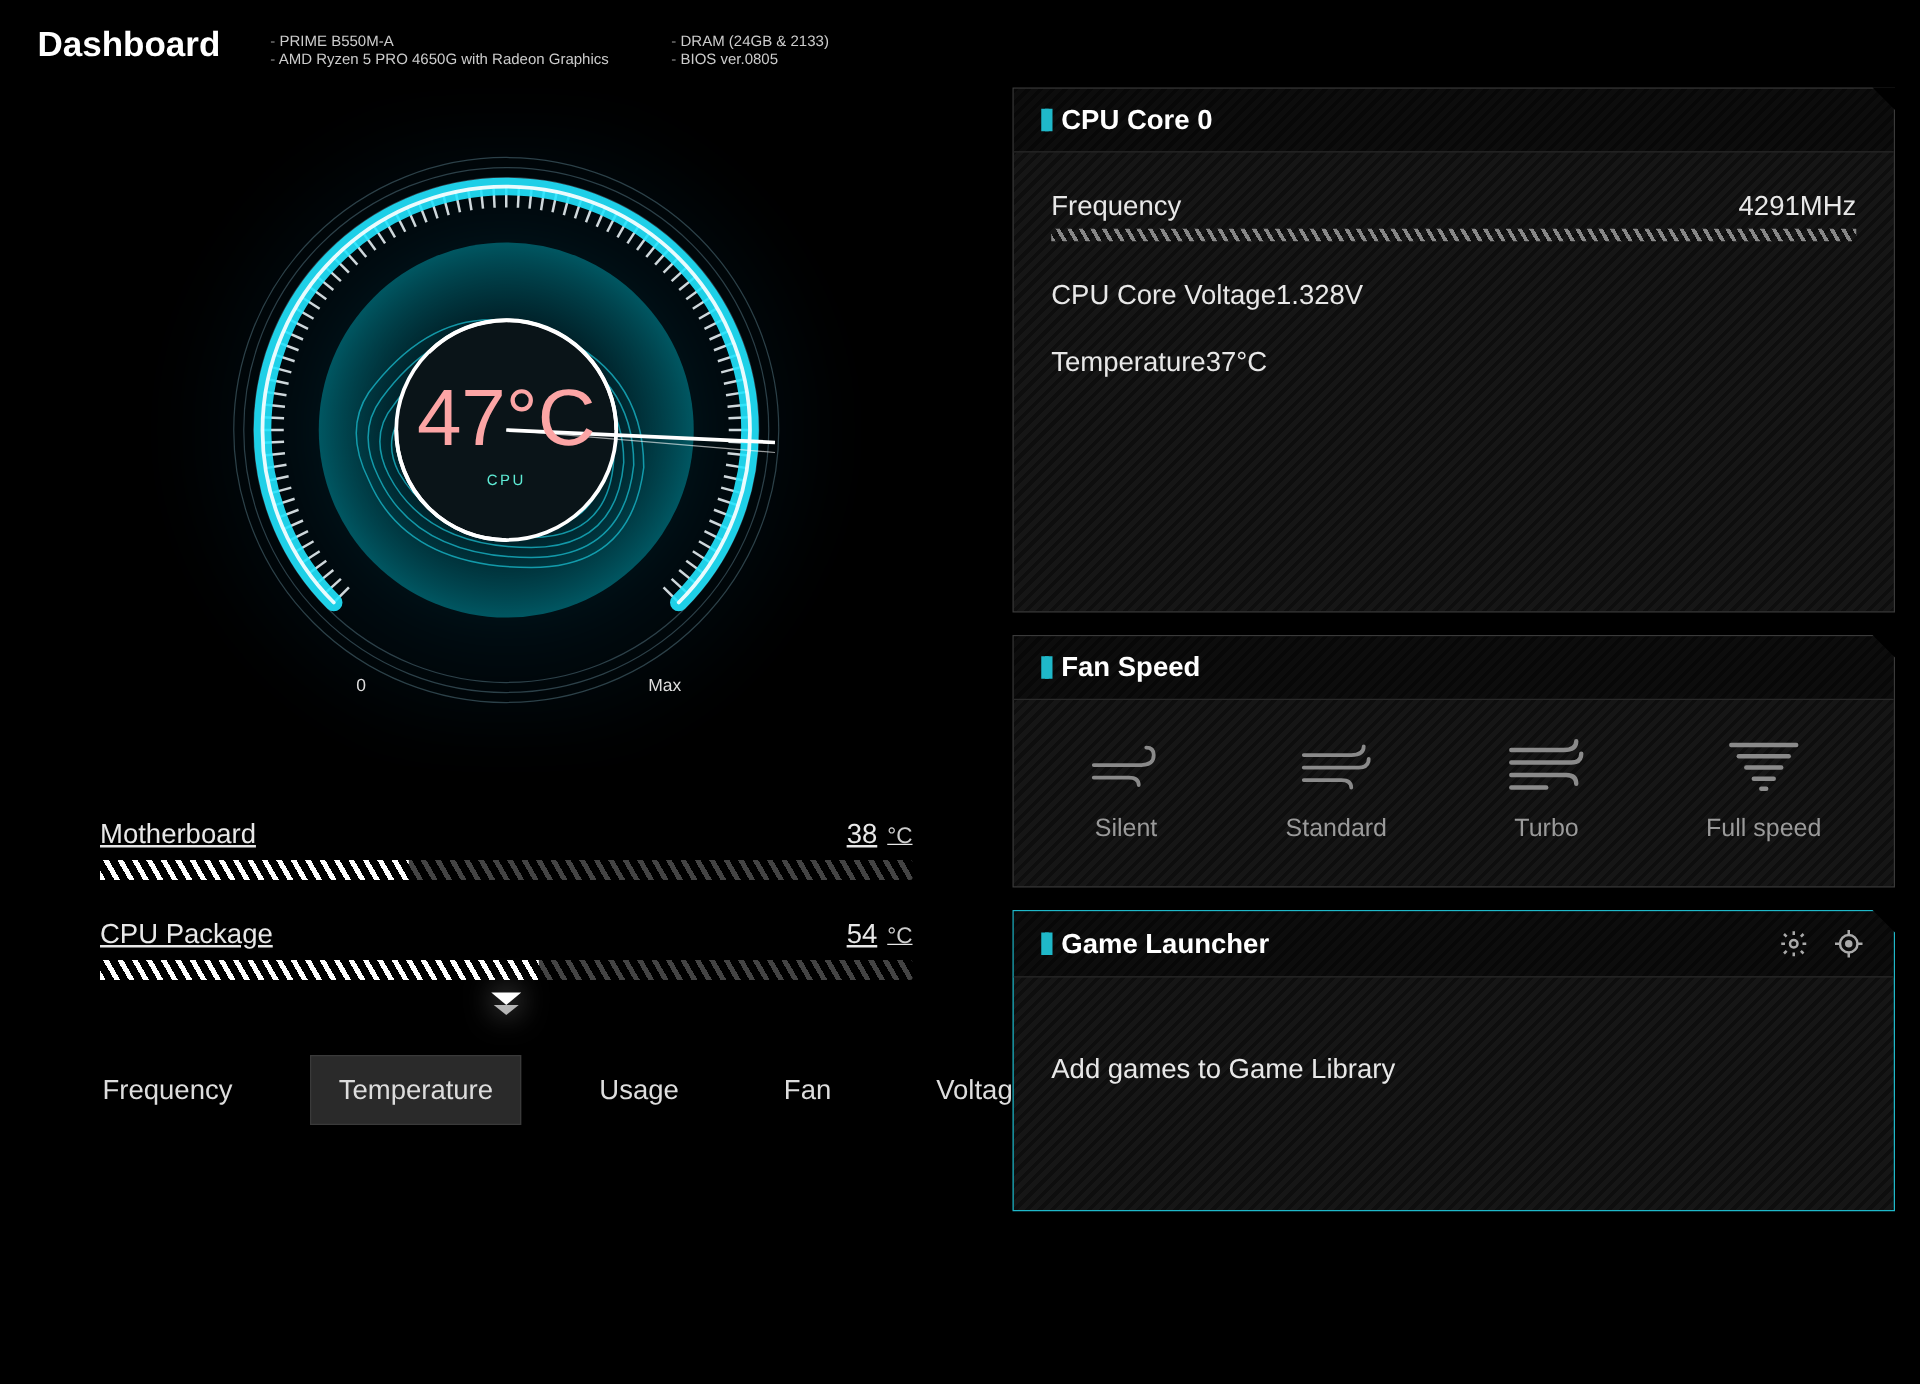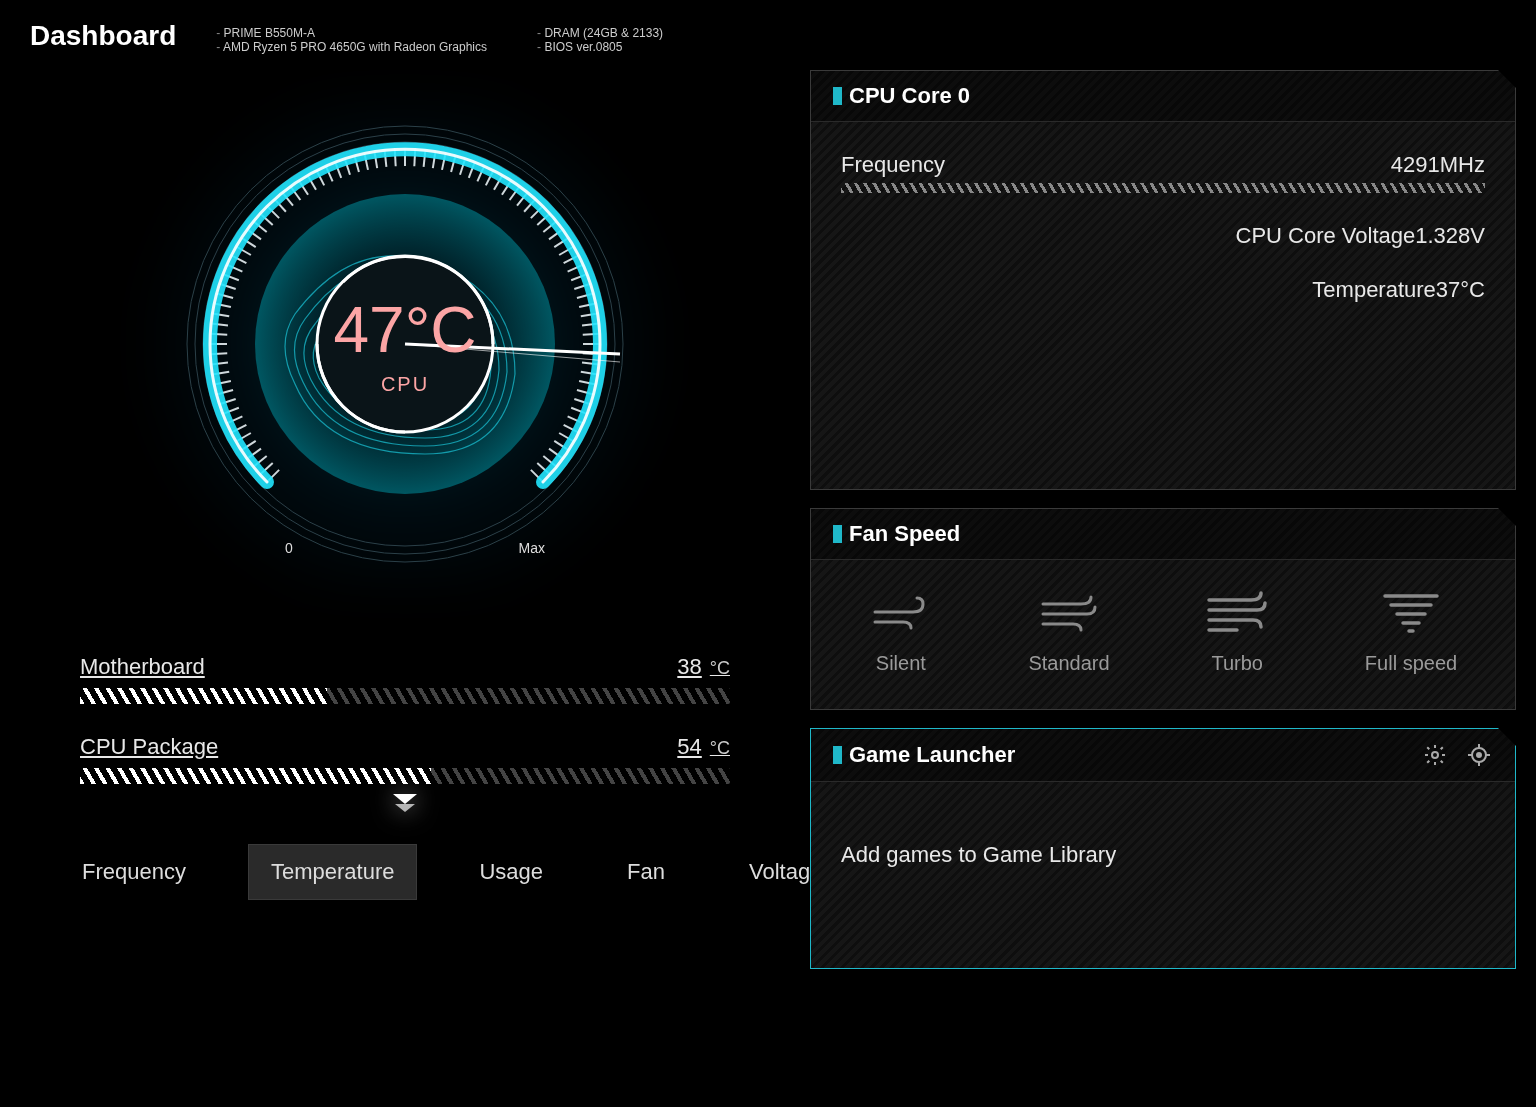--- a/index.html
+++ b/index.html
@@ -64,22 +64,22 @@
   top: 50%; left: 50%;
   transform: translate(-50%, -50%);
   text-align: center;
 }
 .gauge-value {
   font-size: 64px;
   font-weight: 400;
   color: #fca5a5;
 }
 .gauge-label {
-  font-size: 20px;
-  color: #fca5a5;
+  font-size: 12px;
+  color: #5eead4;
   letter-spacing: 2px;
   margin-top: 6px;
 }
 .gauge-endlabel {
   position: absolute;
   font-size: 14px;
   color: #ddd;
 }
 .gauge-zero { left: 110px; bottom: 18px; }
 .gauge-max { right: 90px; bottom: 18px; }
@@ -175,21 +175,21 @@
   font-size: 22px;
   margin-bottom: 5px;
 }
 .kv-divider {
   height: 10px;
   background: repeating-linear-gradient(60deg, #888 0 3px, transparent 3px 8px);
   margin-bottom: 30px;
 }
 .kv2 {
   display: flex;
-  justify-content: flex-end;
+  justify-content: flex-start;
   font-size: 22px;
   margin-bottom: 28px;
 }
 .panel-corner {
   position: absolute;
   top: -1px; right: -1px;
   width: 0; height: 0;
   border-left: 18px solid transparent;
   border-top: 18px solid #000;
 }

